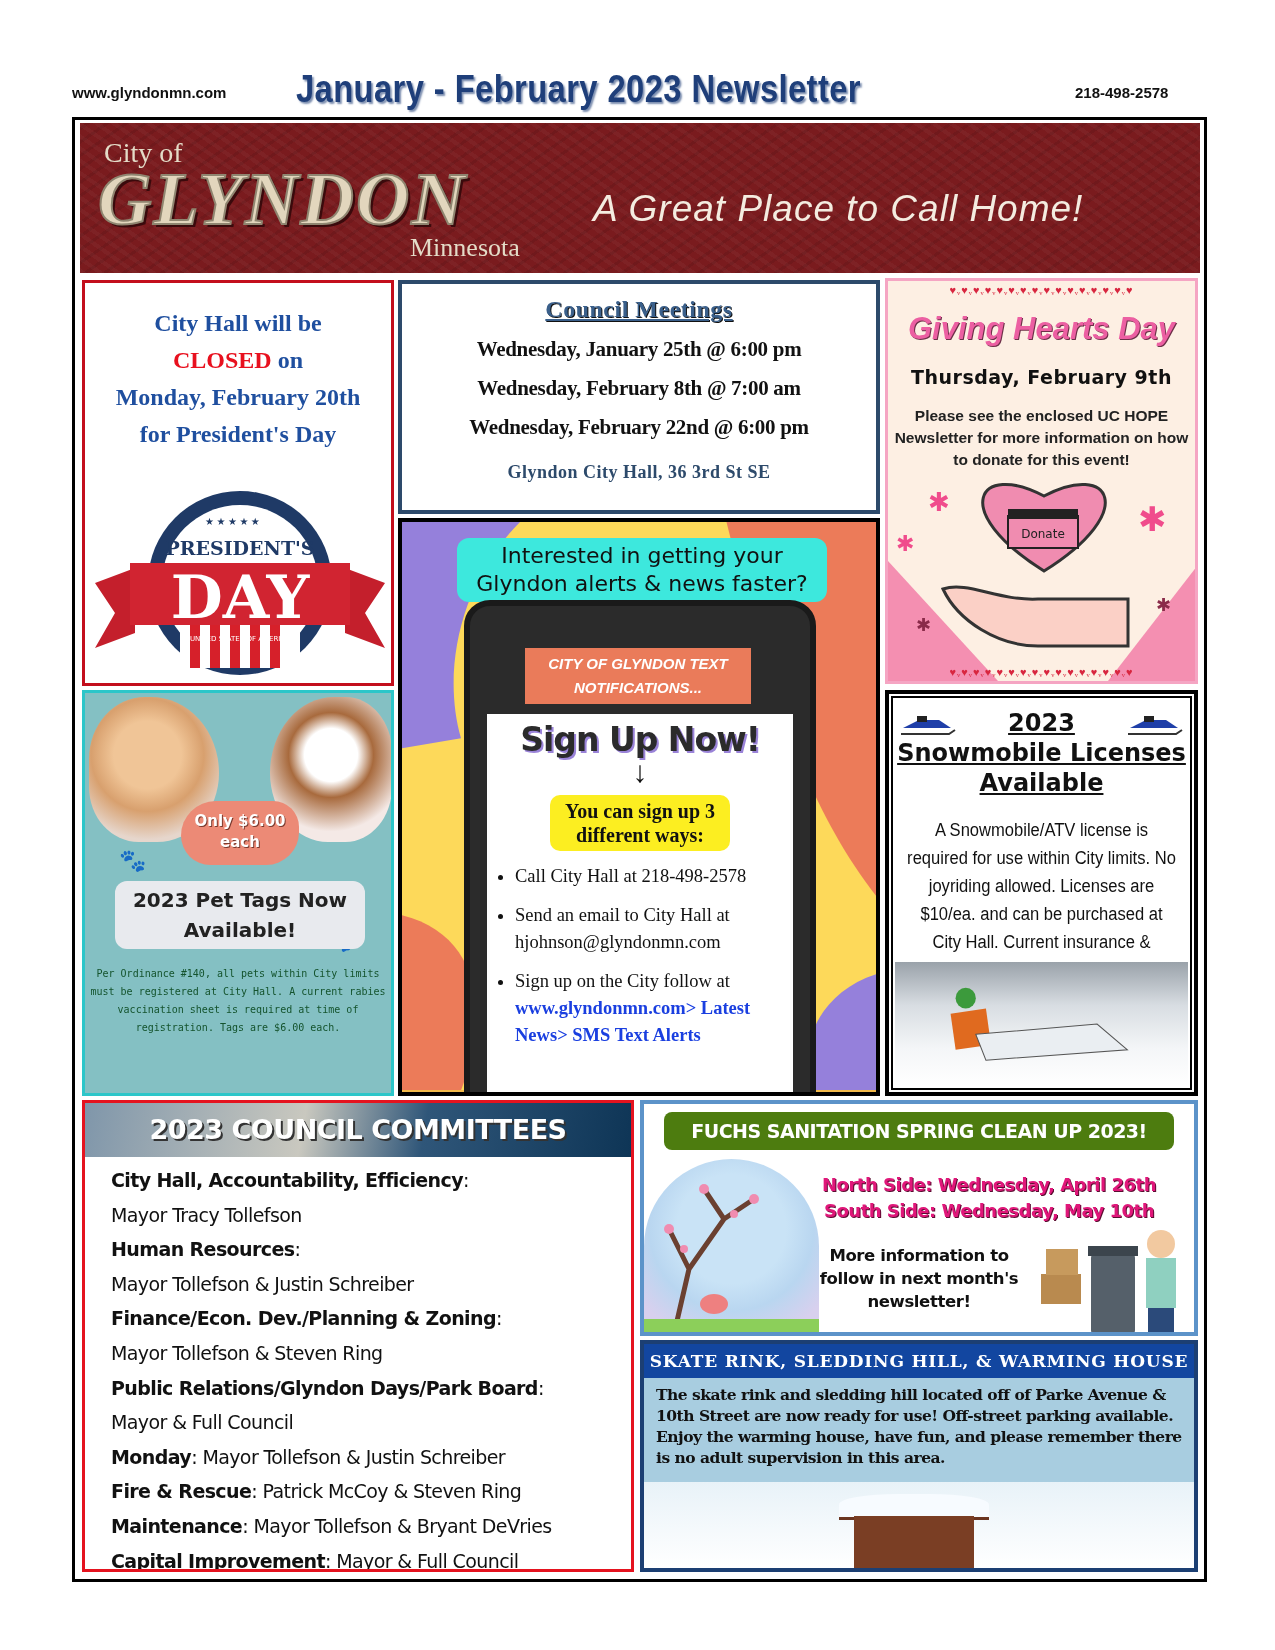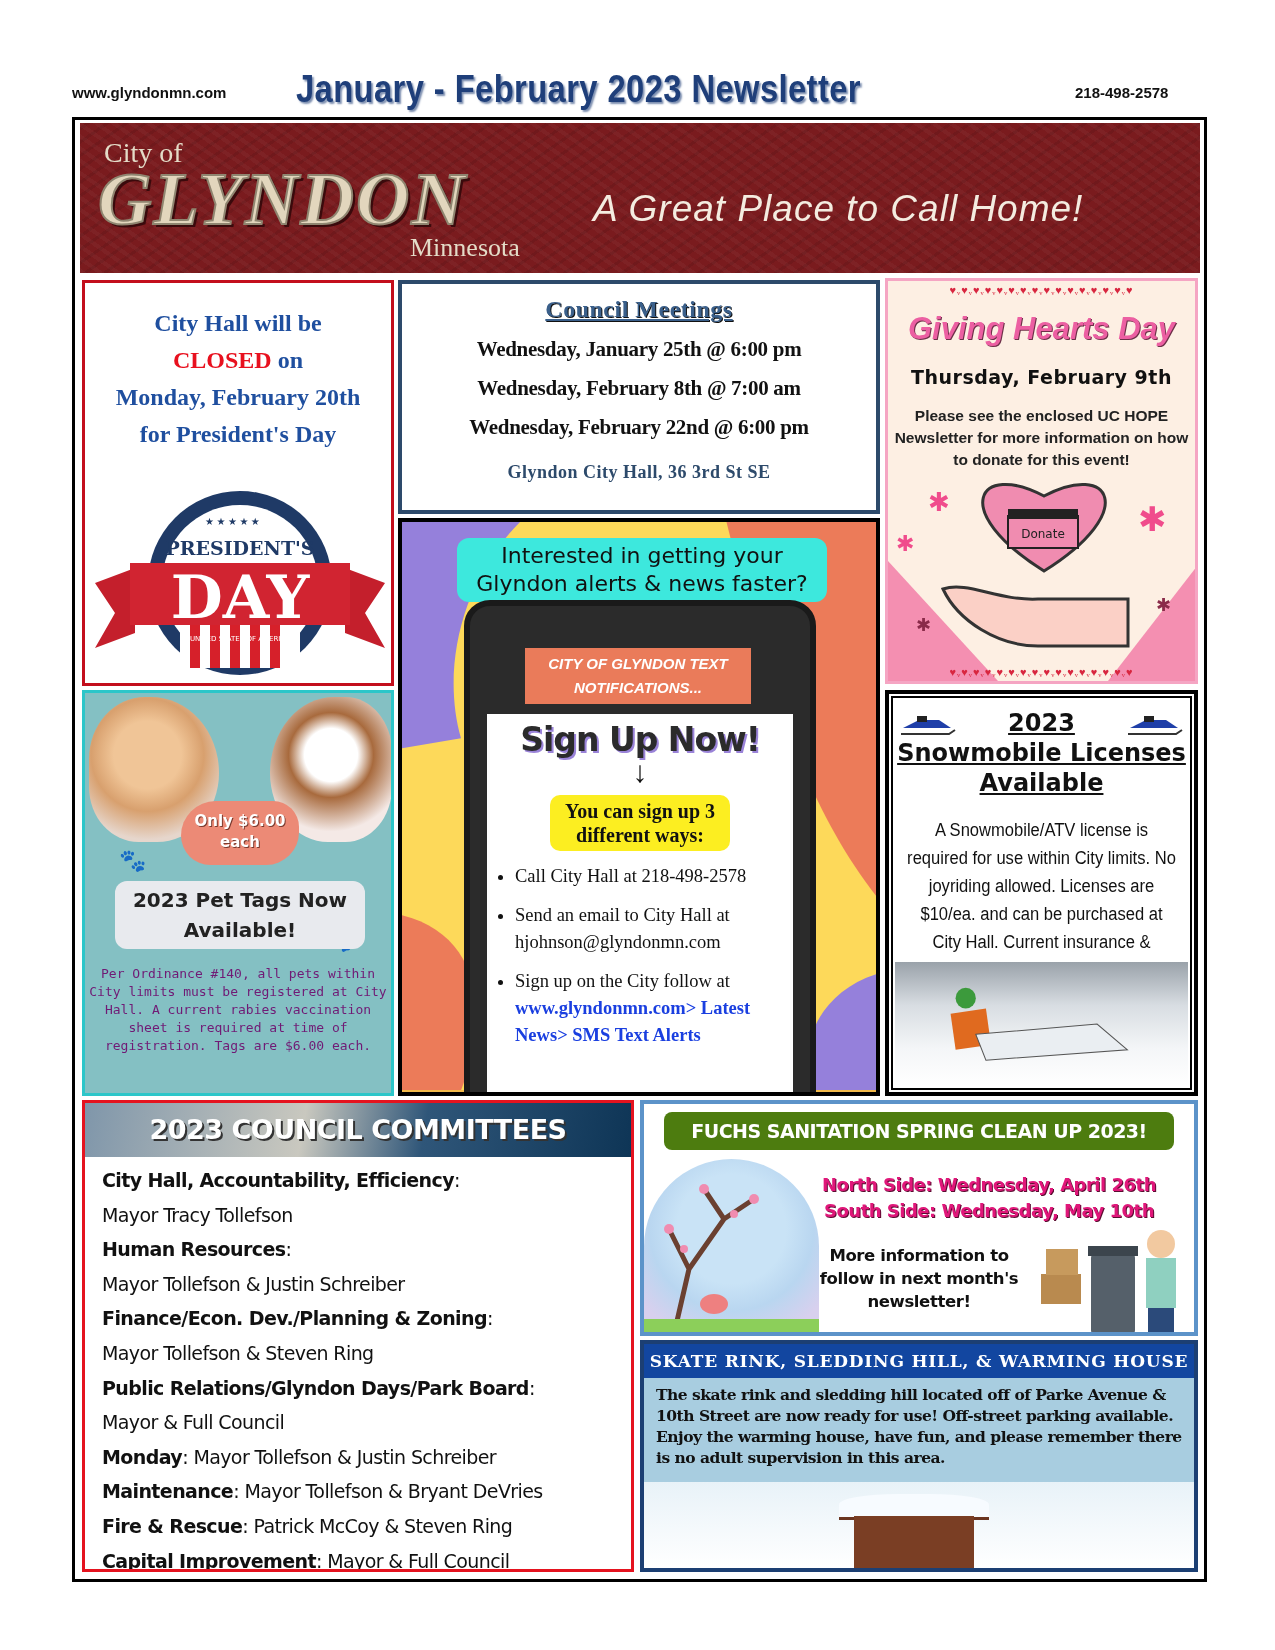--- a/index.html
+++ b/index.html
@@ -56,34 +56,34 @@
   .ways { margin: 12px 0 0 28px; list-style: disc; font-size: 18.5px; line-height: 27px; padding-right: 10px; }
   .ways li { margin-bottom: 12px; }
   .ways .link { color: #1a3fe0; font-weight: bold; }
 
   
   .box-pets { left: 82px; top: 690px; width: 312px; height: 406px; border: 3px solid #2cc6c9; background: #84c0c3; overflow: hidden; }
   .pet-cat { position: absolute; left: 4px; top: 4px; width: 130px; height: 145px; border-radius: 45% 55% 50% 40%; background: radial-gradient(circle at 45% 40%, #f0c597 0 30%, #d8a06e 50%, #e6d6cc 75%); }
   .pet-dog { position: absolute; left: 185px; top: 4px; width: 122px; height: 145px; border-radius: 55% 40% 40% 50%; background: radial-gradient(circle at 50% 40%, #ffffff 0 25%, #a86a3d 40%, #f4e9e6 72%); }
   .pet-only { position: absolute; left: 96px; top: 108px; width: 118px; height: 64px; background: #ec8a76; border-radius: 40px 30px 38px 34px; color: #fff; text-align: center; font-family: "DejaVu Sans", sans-serif; font-weight: bold; font-size: 15px; line-height: 21px; padding-top: 10px; text-shadow: 1px 1px 0 #7a3a2e; }
   .pet-title { position: absolute; left: 30px; top: 188px; width: 250px; background: #e8eaee; border-radius: 12px; text-align: center; font-family: "DejaVu Sans", sans-serif; font-weight: bold; font-size: 20px; line-height: 30px; padding: 4px 0; color: #222; }
-  .pet-text { position: absolute; left: 4px; right: 4px; top: 272px; text-align: center; font-family: "DejaVu Sans Mono", monospace; font-size: 13px; line-height: 18px; color: #701a75; }
+  .pet-text { position: absolute; left: 4px; right: 4px; top: 272px; text-align: center; font-family: "DejaVu Sans Mono", monospace; font-size: 10px; line-height: 18px; color: #14532d; }
   .paw { position: absolute; color: #ec7b66; font-size: 22px; }
 
   
   .box-snow { left: 885px; top: 690px; width: 313px; height: 406px; border: 4px solid #000; background: #fff; outline: 2px solid #000; outline-offset: -8px; }
   .snow-title { position: absolute; left: 0; right: 0; top: 14px; text-align: center; font-family: "DejaVu Sans", sans-serif; font-weight: bold; font-size: 24px; line-height: 30px; text-decoration: underline; }
   .snow-icon { position: absolute; top: 18px; width: 58px; height: 26px; }
   .snow-text { position: absolute; left: 6px; right: 6px; top: 122px; text-align: center; font-family: "Liberation Sans Narrow", "Liberation Sans", sans-serif; font-size: 18px; line-height: 28px; transform: scaleX(0.92); }
   .snow-photo { position: absolute; left: 6px; right: 6px; top: 268px; bottom: 6px; background: linear-gradient(180deg, #9aa2aa 0%, #d8dde2 35%, #f4f6f8 70%, #ffffff 100%); }
 
   
   .box-comm { left: 82px; top: 1100px; width: 552px; height: 472px; border: 3px solid #e5131f; background: #fff; overflow: hidden; }
   .comm-head { height: 54px; background: linear-gradient(100deg, #7f96aa 0%, #c9c8bf 40%, #2f5679 62%, #0e3556 100%); color: #fff; font-family: "DejaVu Sans", sans-serif; font-weight: bold; font-size: 27px; text-align: center; line-height: 54px; text-shadow: 2px 2px 0 #333; letter-spacing: -0.5px; }
-  .comm-list { padding: 6px 17px; font-family: "DejaVu Sans", sans-serif; font-size: 19px; line-height: 34.6px; letter-spacing: -0.6px; }
+  .comm-list { padding: 6px 26px; font-family: "DejaVu Sans", sans-serif; font-size: 19px; line-height: 34.6px; letter-spacing: -0.6px; }
   .comm-list b { font-weight: bold; }
   .comm-swoosh { position: absolute; right: -30px; bottom: -30px; width: 110px; height: 110px; border-radius: 50%; border: 14px solid #213a5a; border-left-color: transparent; border-top-color: transparent; }
 
   
   .box-fuchs { left: 640px; top: 1100px; width: 558px; height: 236px; border: 4px solid #5c93c9; background: #fff; overflow: hidden; }
   .fuchs-head { position: absolute; left: 20px; top: 8px; width: 510px; height: 38px; background: #4d7c0f; border-radius: 8px; color: #fff; font-family: "DejaVu Sans", sans-serif; font-weight: bold; font-size: 19px; line-height: 38px; text-align: center; letter-spacing: -0.5px; }
   .fuchs-art { position: absolute; left: 0; top: 55px; width: 175px; height: 175px; border-radius: 50% 50% 0 0; background: radial-gradient(circle at 50% 40%, #c9e3f6 0 40%, #b9d6f0 60%, #d8d0ee 85%); }
   .fuchs-dates { position: absolute; left: 160px; right: 20px; top: 68px; text-align: center; font-family: "DejaVu Sans", sans-serif; font-weight: bold; font-size: 18px; line-height: 26px; color: #e0177a; text-shadow: 1px 1px 0 #5a0d30; letter-spacing: -0.5px; }
   .fuchs-more { position: absolute; left: 175px; width: 200px; top: 140px; text-align: center; font-family: "DejaVu Sans", sans-serif; font-weight: bold; font-size: 16.5px; line-height: 23px; letter-spacing: -0.4px; }
   .fuchs-man { position: absolute; right: 8px; top: 120px; width: 150px; height: 110px; }
@@ -237,22 +237,22 @@
   <div class="comm-list">
     <div><b>City Hall, Accountability, Efficiency</b>:</div>
     <div>Mayor Tracy Tollefson</div>
     <div><b>Human Resources</b>:</div>
     <div>Mayor Tollefson &amp; Justin Schreiber</div>
     <div><b>Finance/Econ. Dev./Planning &amp; Zoning</b>:</div>
     <div>Mayor Tollefson &amp; Steven Ring</div>
     <div><b>Public Relations/Glyndon Days/Park Board</b>:</div>
     <div>Mayor &amp; Full Council</div>
     <div><b>Monday</b>: <span>Mayor Tollefson &amp; Justin Schreiber</span></div>
+    <div><b>Fire &amp; Rescue</b>: <span>Patrick McCoy &amp; Steven Ring</span></div>
     <div><b>Maintenance</b>: <span>Mayor Tollefson &amp; Bryant DeVries</span></div>
-    <div><b>Fire &amp; Rescue</b>: <span>Patrick McCoy &amp; Steven Ring</span></div>
     <div><b>Capital Improvement</b>: <span> Mayor &amp; Full Council</span></div>
   </div>
   <div class="comm-swoosh"></div>
 </div>
 
 <div class="abs box-fuchs">
   <div class="fuchs-head">FUCHS SANITATION SPRING CLEAN UP 2023!</div>
   <div class="fuchs-art">
     <svg width="175" height="175" viewBox="0 0 175 175">
         <path d="M30 175 L45 110 L25 70 M45 110 L80 60 L110 40 M80 60 L60 30" stroke="#6b4030" stroke-width="5" fill="none"></path>

